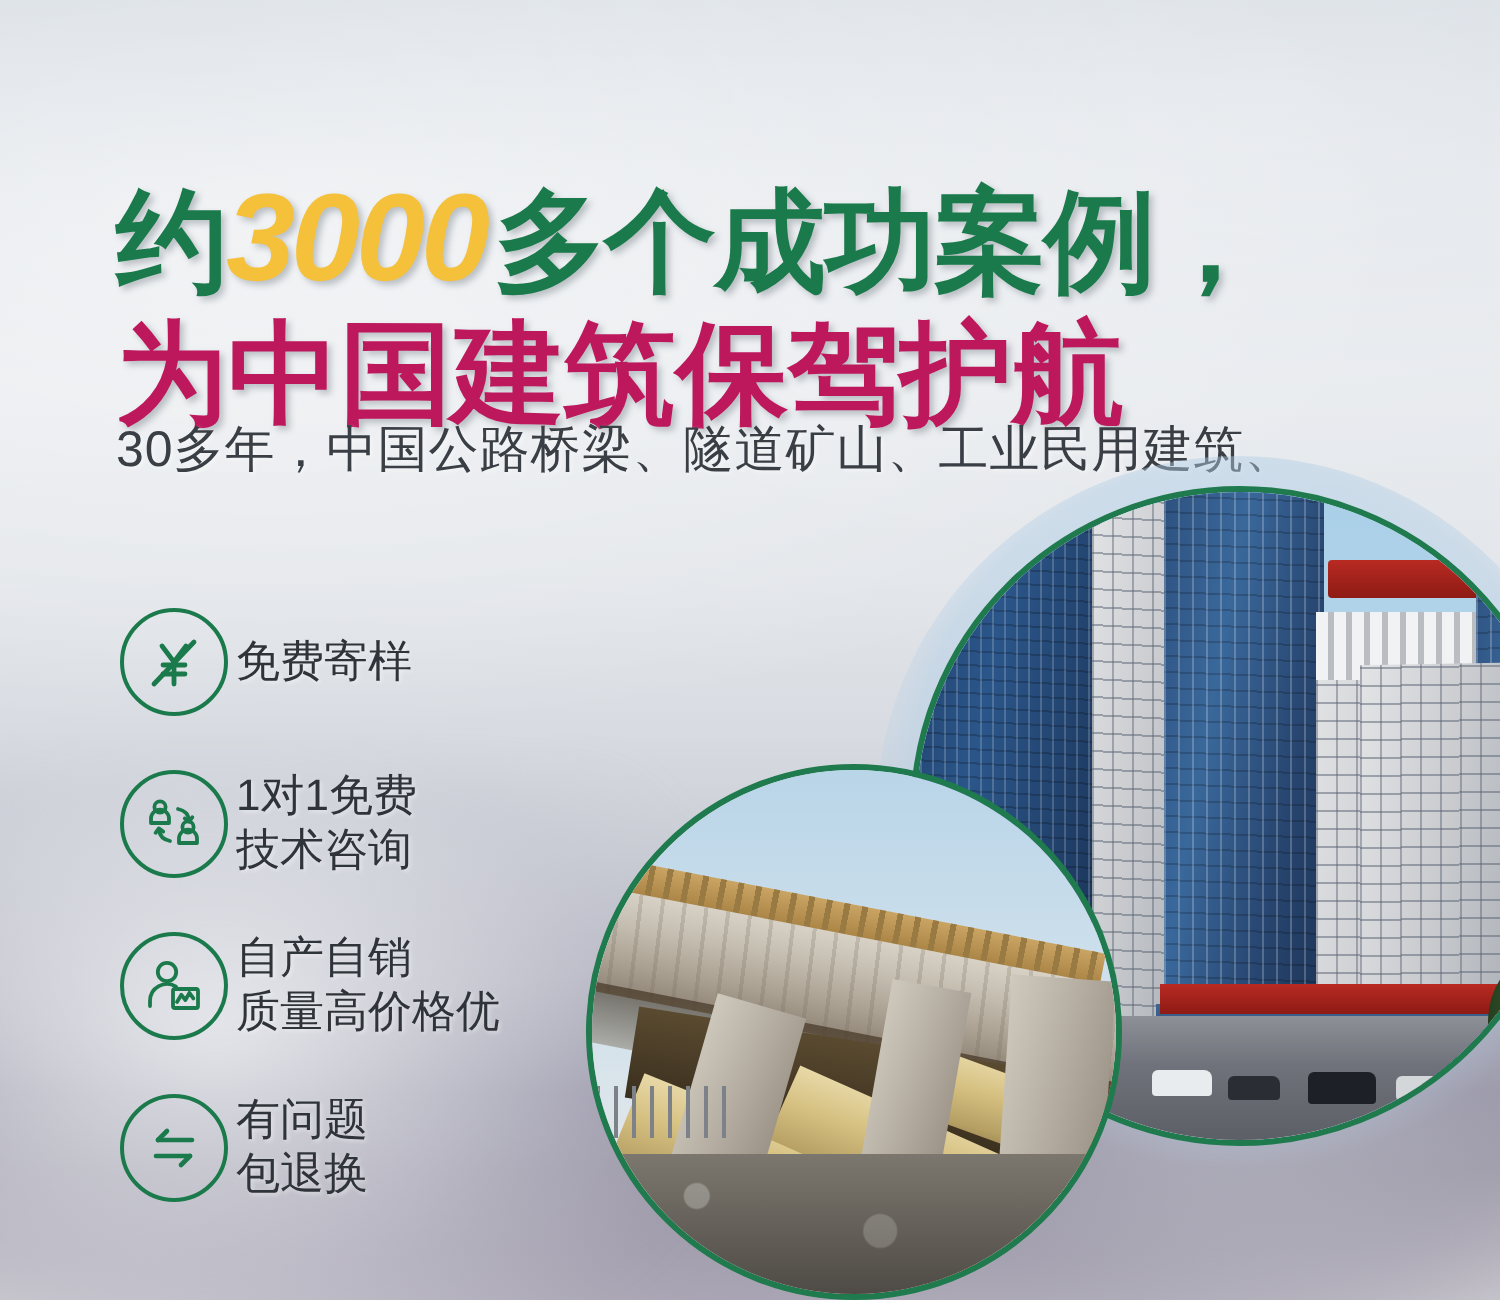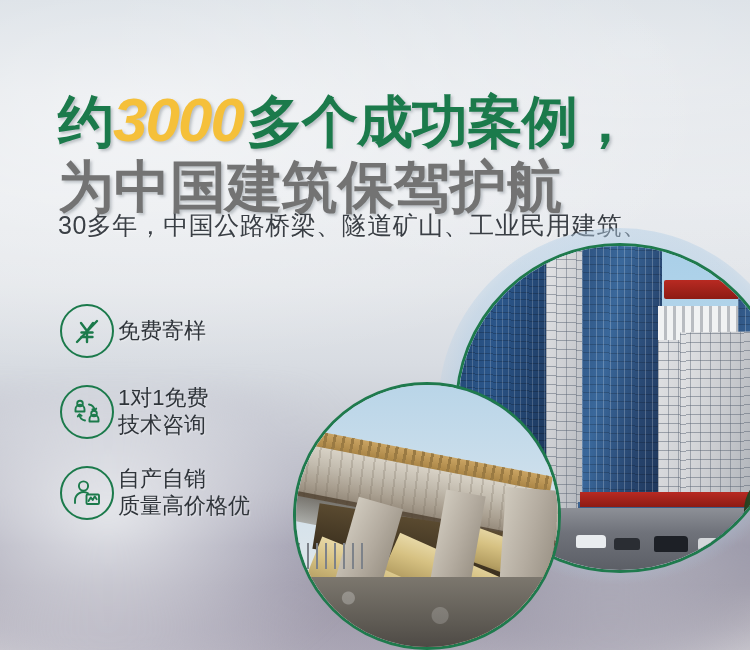--- a/index.html
+++ b/index.html
@@ -69,21 +69,21 @@
     color:#f5c03a;
     font-size:62px;
     font-style:italic;
     font-weight:bold;
     letter-spacing:-2px;
     padding:0 4px 0 0;
   }
   .hl-line2{
     margin-top:8px;
     font-size:56px; font-weight:bold;
-    color:#737373;
+    color:#be185d;
     letter-spacing:0px;
   }
 
   
   .subcopy{
     position:absolute; left:58px; top:208px;
     font-size:25px;
     line-height:1.42;
     color:#3a3f45;
     letter-spacing:.5px;
@@ -359,15 +359,29 @@
           <rect x="16.5" y="18.5" width="12.5" height="9.5" rx="1"></rect>
           <path d="M18.5 25 l2.2-3.6 2 2.6 2-3.6 2 2.8"></path>
         </svg>
       </div>
       <div class="f-text">
         <div>自产自销</div>
         <div>质量高价格优</div>
       </div>
     </div>
 
+    <div class="feature">
+      <div class="f-icon">
+        <svg width="34" height="34" viewBox="0 0 34 34" fill="none" stroke="#1b7a4b" stroke-width="2.3" stroke-linecap="round" stroke-linejoin="round">
+          <path d="M26 13 H9"></path>
+            <path d="M13.5 8.5 L9 13"></path>
+          <path d="M8 21 H25"></path>
+            <path d="M20.5 25.5 L25 21"></path>
+        </svg>
+      </div>
+      <div class="f-text">
+        <div>有问题</div>
+        <div>包退换</div>
+      </div>
+    </div>
 
   </div>
 </div>
 
 </body></html>

